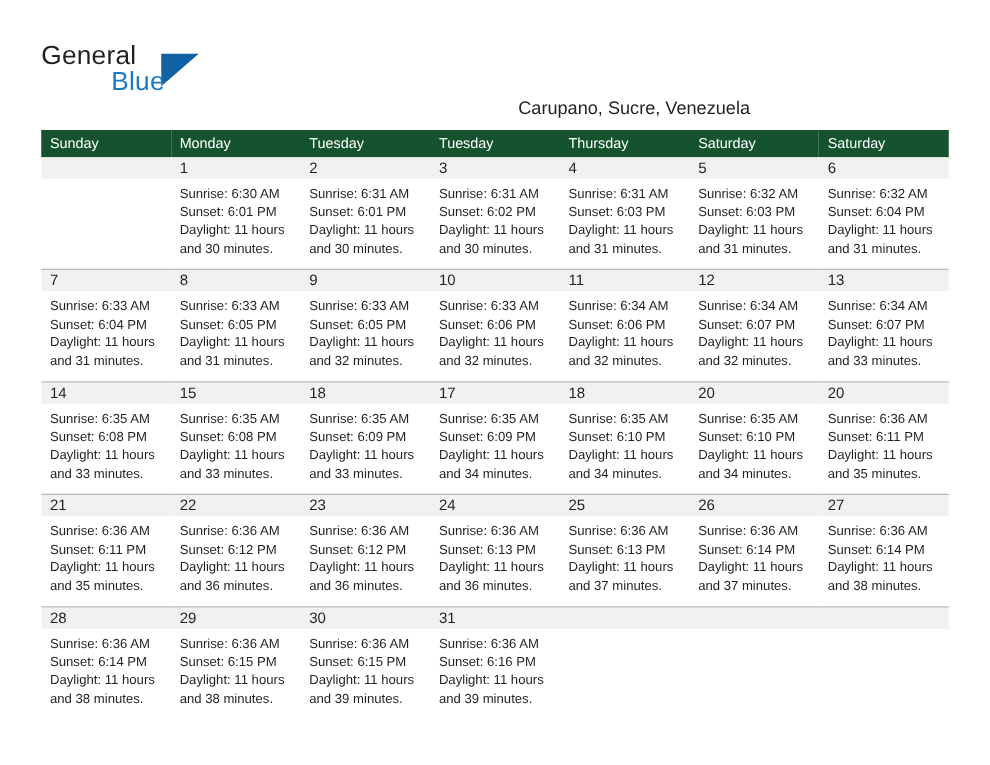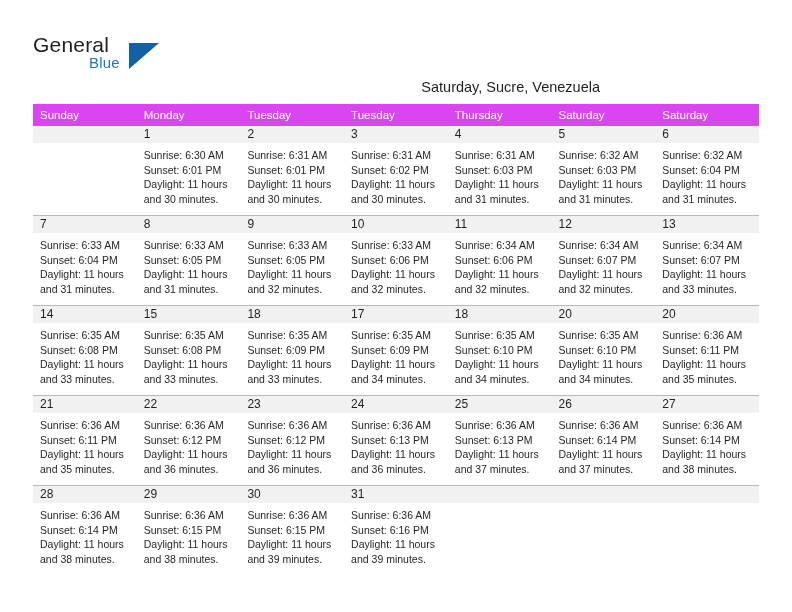--- a/index.html
+++ b/index.html
@@ -42,21 +42,21 @@
     top: 0;
     font-size: 21px;
     letter-spacing: 0.2px;
     color: #231f20;
     font-family: "Liberation Sans", sans-serif;
   }
   .brand-blue {
     position: absolute;
     left: 56px;
     top: 21px;
-    font-size: 15px;
+    font-size: 21px;
     letter-spacing: 0.2px;
     color: #1b79c1;
     font-family: "Liberation Sans", sans-serif;
   }
   .brand-tri {
     position: absolute;
     left: 96px;
     top: 10px;
     width: 0;
     height: 0;
@@ -88,21 +88,21 @@
     position: absolute;
     left: 33px;
     top: 104px;
     width: 726px;
     border-collapse: collapse;
     table-layout: fixed;
   }
   .cal col { width: 103.71px; }
 
   .cal thead th {
-    background: #d946ef;
+    background: #14532d;
     color: #ffffff;
     font-size: 11.5px;
     font-weight: normal;
     text-align: left;
     padding: 4px 0 5px 7px;
     height: 13px;
     border: none;
   }
 
   .cal tbody td {
@@ -142,21 +142,21 @@
 <div class="page">
 
   <div class="top">
 
     <div class="brand">
       <span class="brand-general">General</span>
       <span class="brand-tri"></span>
       <span class="brand-blue">Blue</span>
     </div>
 
-    <div class="subtitle">Saturday, Sucre, Venezuela</div>
+    <div class="subtitle">Carupano, Sucre, Venezuela</div>
   </div>
 
   <table class="cal">
     <colgroup>
       <col>
         <col>
         <col>
         <col>
         <col>
         <col>

